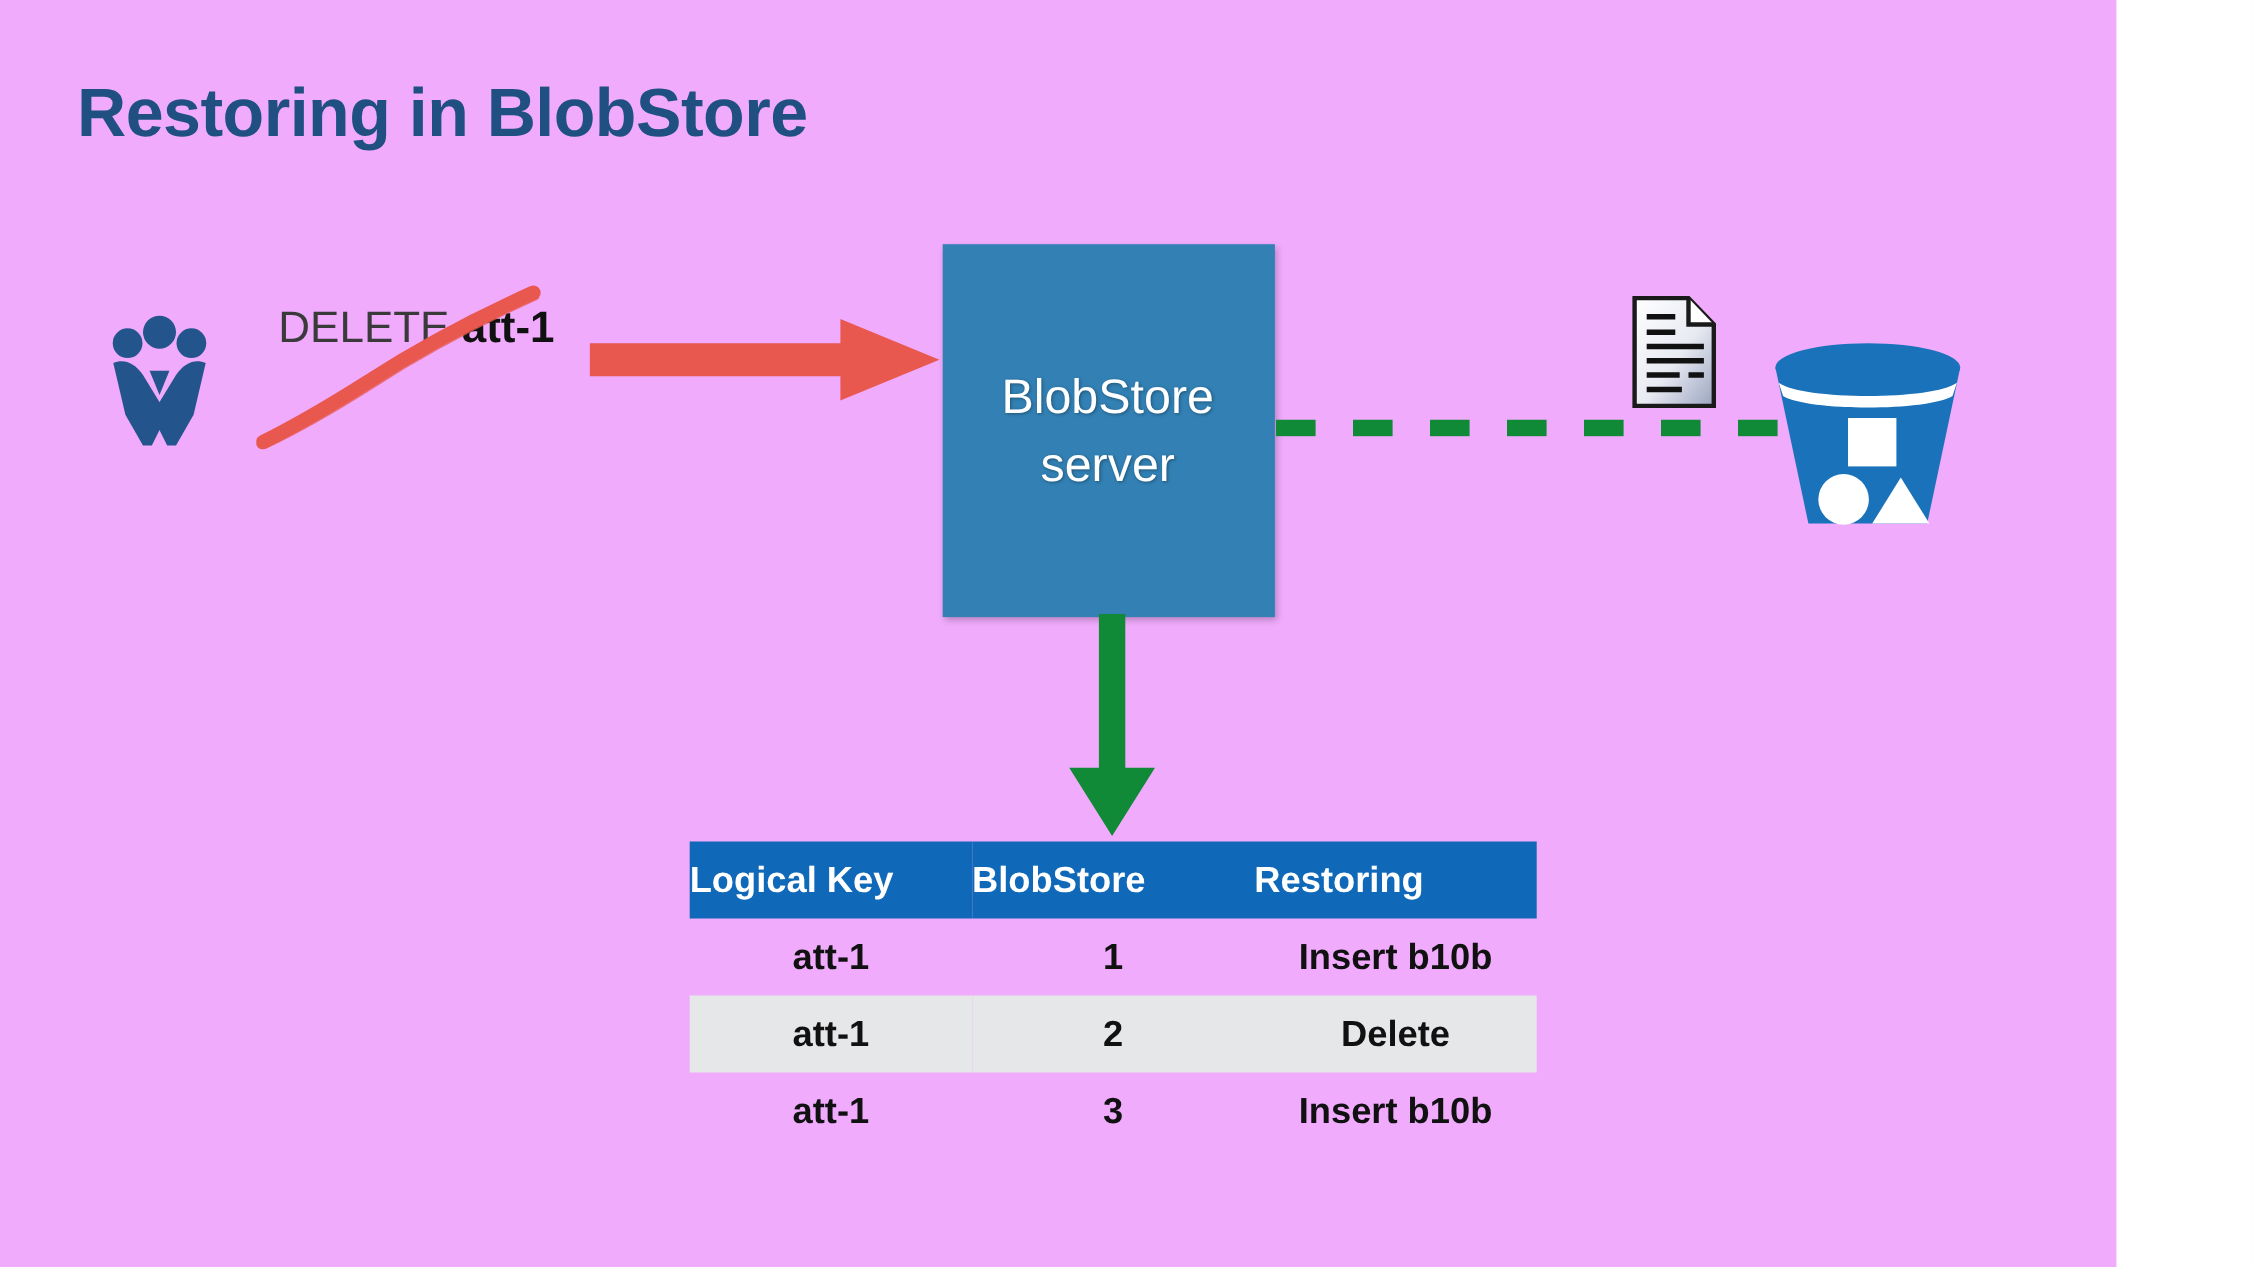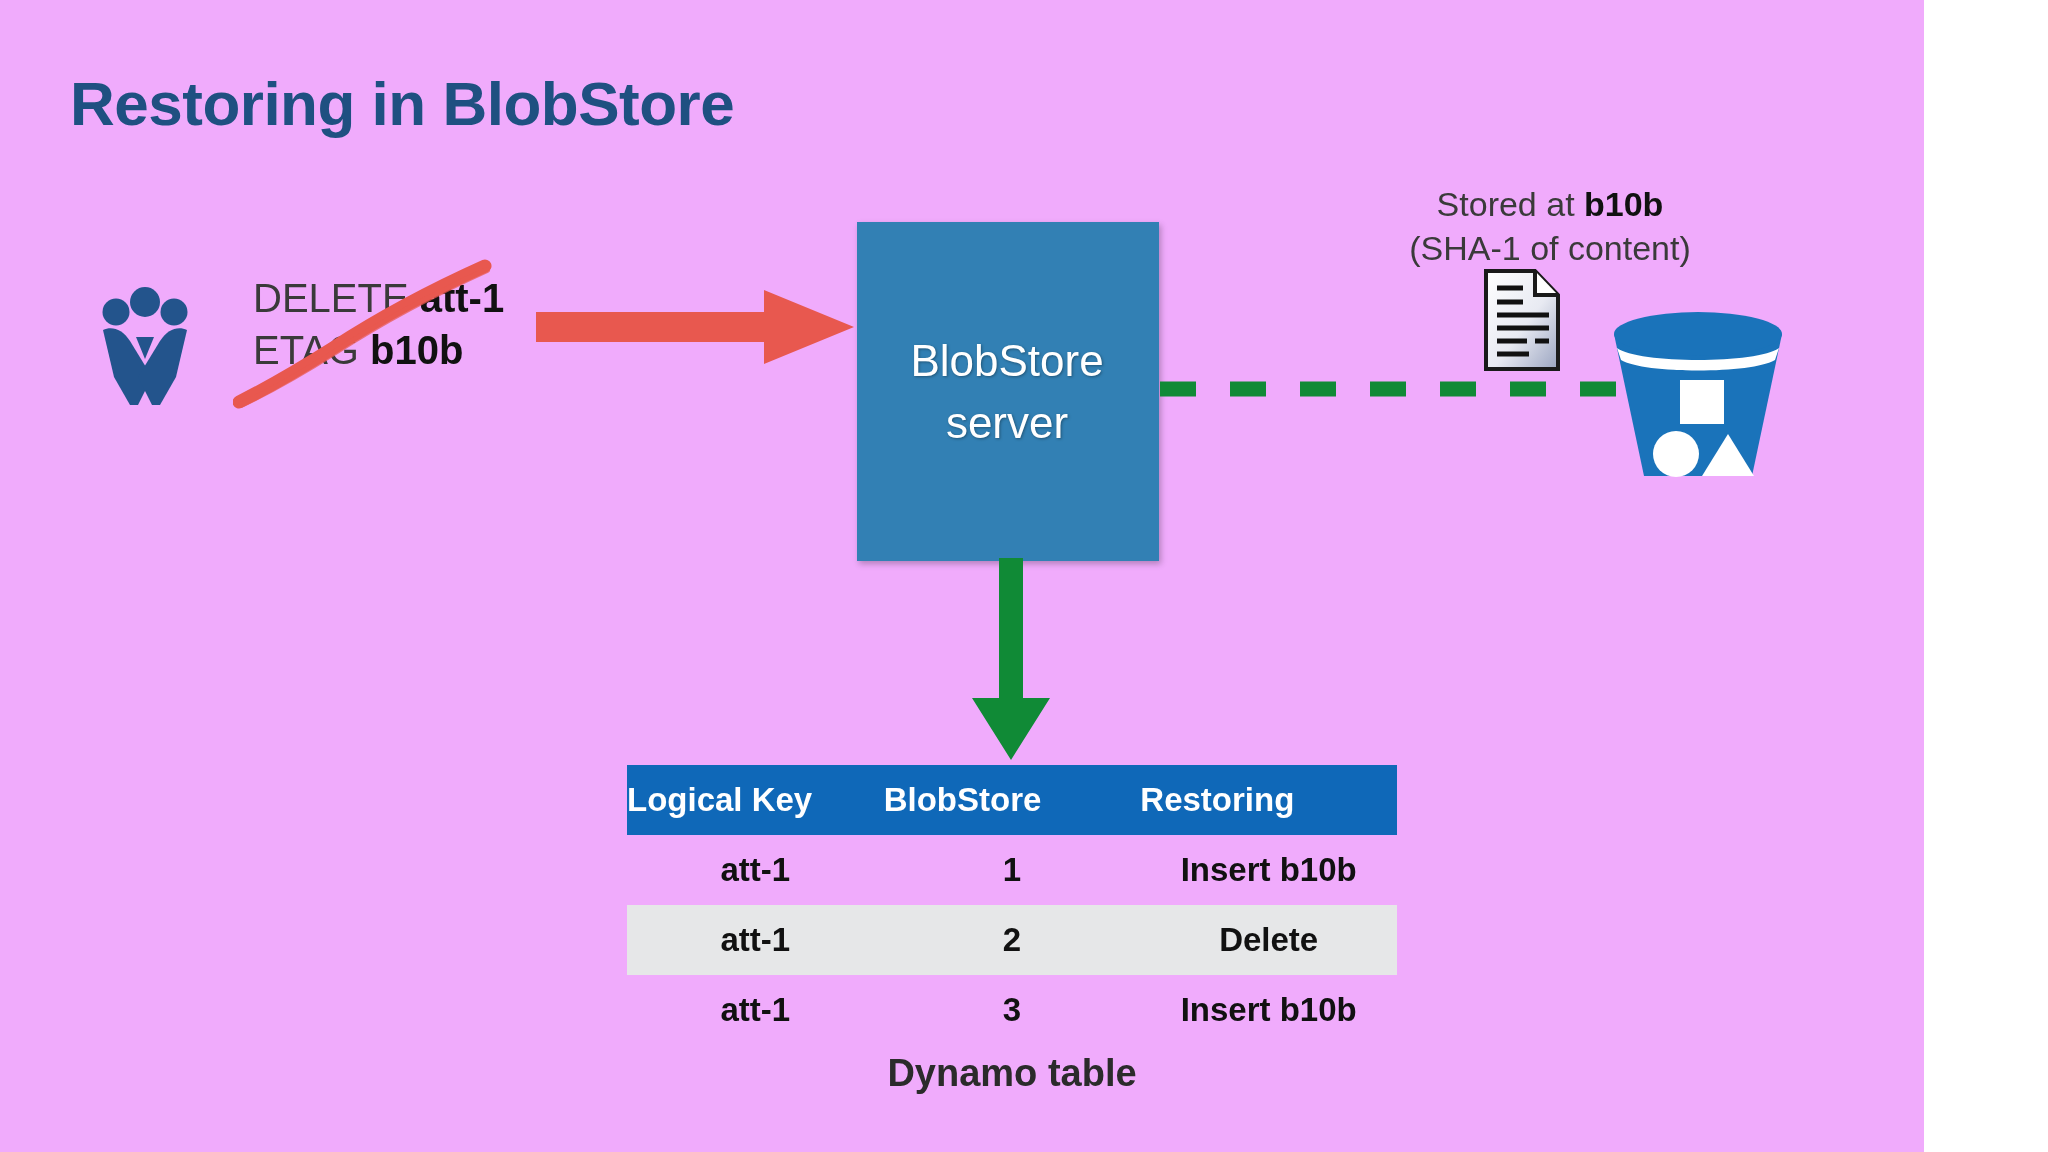--- a/index.html
+++ b/index.html
@@ -221,21 +221,20 @@
         <circle cx="74" cy="27" r="13.5"></circle>
         <path d="M36 52 L54 52 L45 74 Z"></path>
         <path d="M3 45 C12 41 22 44 30 56 L52 92 L38 120 L30 120 L14 92 Z"></path>
         <path d="M87 45 C78 41 68 44 60 56 L38 92 L52 120 L60 120 L76 92 Z"></path>
       </g>
     </svg>
   </div>
 
   <div id="request-block">
     <div class="req-line"><span>DELETE </span><b>att-1</b></div>
-    <div class="req-line"><span>ETAG </span><b>b10b</b></div>
     <svg id="strike-svg" viewBox="0 0 330 165">
       <path d="M6 150 C40 133 70 115 100 96 C140 70 185 44 252 14" stroke="#e8584f" stroke-width="13" fill="none" stroke-linecap="round"></path>
       <path d="M8 153 C44 136 74 118 104 99 C146 72 190 47 254 18" stroke="#e8584f" stroke-width="6" fill="none" stroke-linecap="round" opacity="0.75"></path>
     </svg>
   </div>
 
   <div id="red-arrow">
     <svg viewBox="0 0 320 78" width="320" height="78" aria-hidden="true">
       <path d="M0 24 L228 24 L228 2 L318 39 L228 76 L228 54 L0 54 Z" fill="#e8584f"></path>
     </svg>
@@ -245,24 +244,20 @@
     <div id="server-label">BlobStore
 server</div>
   </div>
 
   <div id="dashed-line">
     <svg viewBox="0 0 462 16" width="462" height="16" aria-hidden="true">
       <line x1="0" y1="8" x2="462" y2="8" stroke="#108a36" stroke-width="15" stroke-dasharray="36 34"></line>
     </svg>
   </div>
 
-  <div id="stored-caption">
-    <div class="cap-line"><span>Stored at </span><b>b10b</b></div>
-    <div class="cap-line">(SHA-1 of content)</div>
-  </div>
 
   <div id="doc-icon">
     <svg viewBox="0 0 80 104" width="80" height="104" aria-hidden="true">
       <defs>
         <linearGradient id="docg" x1="0" y1="0" x2="1" y2="1">
           <stop offset="0%" stop-color="#ffffff"></stop>
           <stop offset="55%" stop-color="#e8eaf2"></stop>
           <stop offset="100%" stop-color="#9aa4c0"></stop>
         </linearGradient>
       </defs>
@@ -316,15 +311,14 @@
         <td>2</td>
         <td>Delete</td>
       </tr>
       <tr>
         <td>att-1</td>
         <td>3</td>
         <td>Insert b10b</td>
       </tr>
     </tbody>
   </table>
-  <div id="dynamo-caption">Dynamo table</div>
 
 </div>
 
 </body></html>

